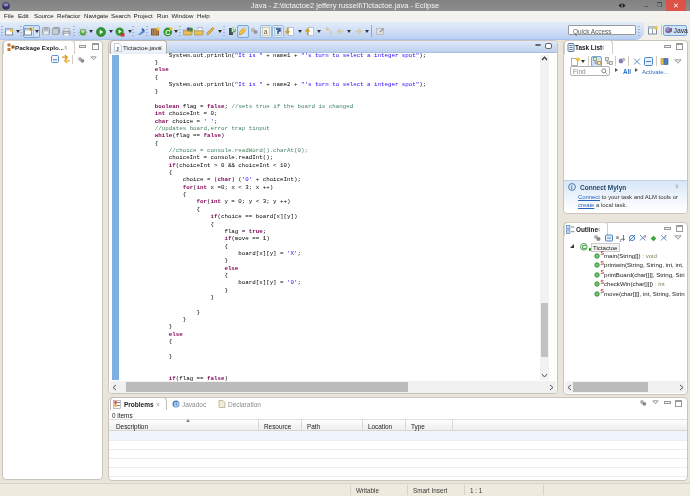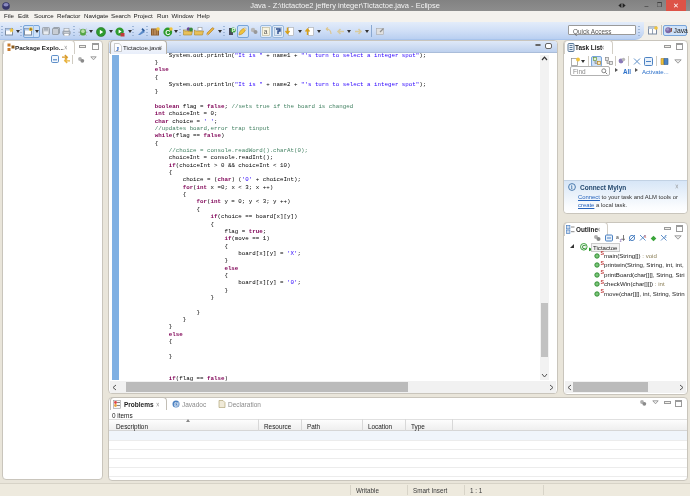--- a/index.html
+++ b/index.html
@@ -31,21 +31,21 @@
 #code { font-family:"Liberation Mono", monospace; font-size:5.8px; line-height:7.35px; color:#000; white-space:pre; }
 #code .k { color:#7f0055; font-weight:bold; }
 #code .s { color:#2a00ff; }
 #code .c { color:#3f7f5f; }
 .icon { position:absolute; }
 </style>
 </head>
 <body>
 
 <div id="titlebar" class="abs"></div>
-<div id="title-text" class="abs">Java - Z:\tictactoe2 jeffery integer\Tictactoe.java - Eclipse</div>
+<div id="title-text" class="abs">Java - Z:\tictactoe2 jeffery russell\Tictactoe.java - Eclipse</div>
 <svg class="icon" style="left:2px;top:1.5px" width="8" height="8" viewBox="0 0 8 8">
     <circle cx="4" cy="4" r="3.8" fill="#35356a"></circle>
     <ellipse cx="4" cy="2.8" rx="2.6" ry="1.7" fill="#8a8ac0"></ellipse>
   </svg>
 <svg class="icon" style="left:618px;top:3px" width="8" height="5" viewBox="0 0 8 5">
     <path d="M3.4 0 L3.4 5 L0.4 2.5 Z" fill="#222"></path>
     <path d="M4.6 0 L4.6 5 L7.6 2.5 Z" fill="#222"></path>
   </svg>
 <div class="abs winbtn" style="left:641px;width:11px;font-size:7px;">–</div>
 <div class="abs winbtn" style="left:654px;width:11px;font-size:6px;">❐</div>

